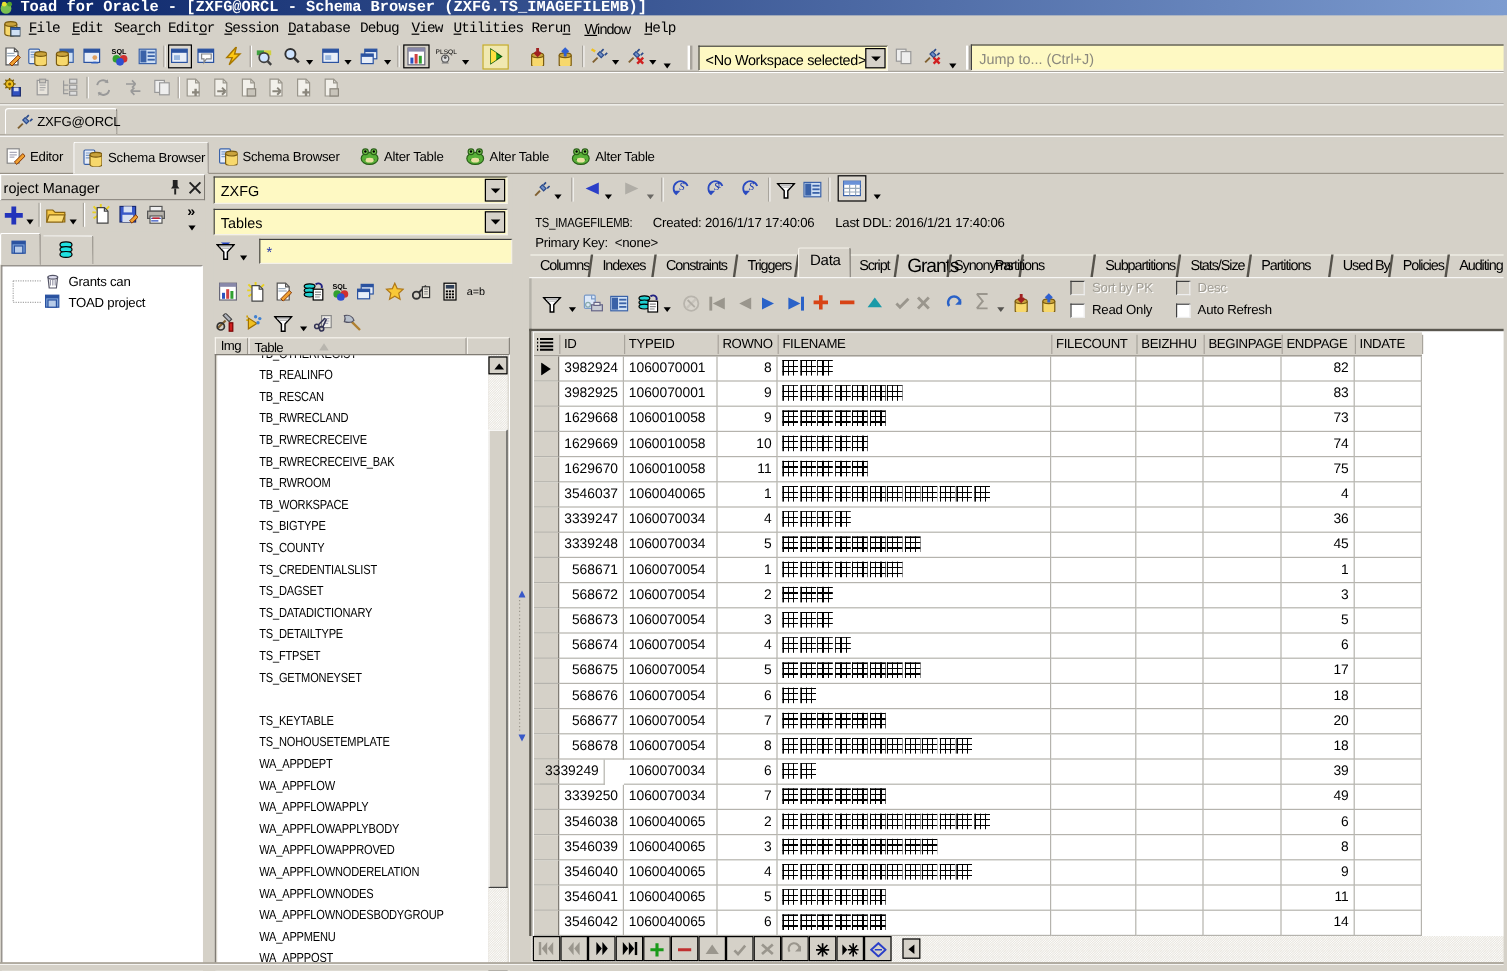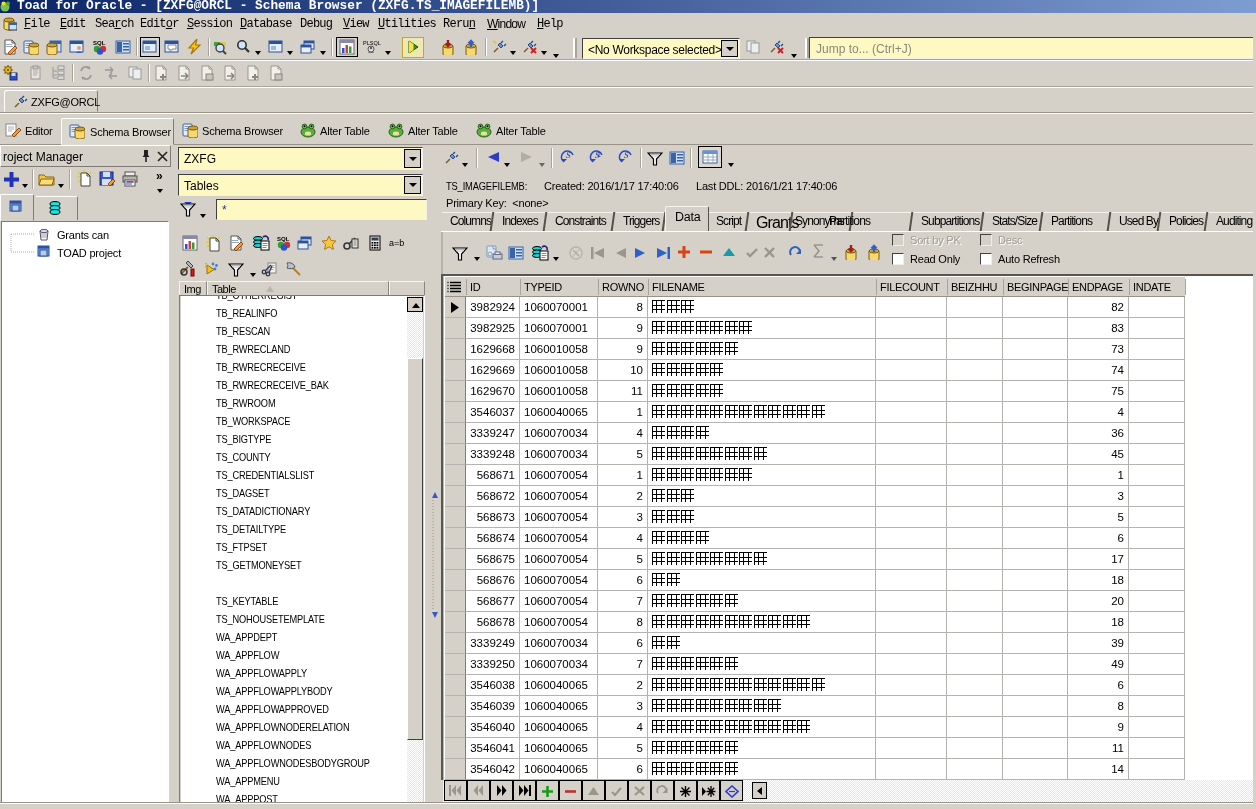--- a/index.html
+++ b/index.html
@@ -1027,21 +1027,21 @@
 <div class="a cell gl num" style="left:598px;top:612px;width:50px;height:21px">8</div>
 <div class="a cell gl" style="left:648px;top:612px;width:228px;height:21px">
     <span style="position:absolute;left:4px;top:3px"><i class="cj"></i><i class="cj"></i><i class="cj"></i><i class="cj"></i><i class="cj"></i><i class="cj"></i><i class="cj"></i><i class="cj"></i><i class="cj"></i><i class="cj"></i><i class="cj"></i></span>
   </div>
 <div class="a cell gl txtl" style="left:876px;top:612px;width:71px;height:21px"></div>
 <div class="a cell gl txtl" style="left:947px;top:612px;width:56px;height:21px"></div>
 <div class="a cell gl txtl" style="left:1003px;top:612px;width:65px;height:21px"></div>
 <div class="a cell gl num" style="left:1068px;top:612px;width:61px;height:21px">18</div>
 <div class="a cell gl txtl" style="left:1129px;top:612px;width:56px;height:21px"></div>
 <div class="a" style="left:445px;top:633px;width:21px;height:21px;background:#d5d1c8;border-right:1px solid #807c75;border-bottom:1px solid #b5b3ad"></div>
-<div class="a cell gl num" style="left:466px;top:633px;width:54px;height:21px">3339249</div>
+<div class="a cell gl num" style="left:450px;top:633px;width:54px;height:21px">3339249</div>
 <div class="a cell gl txtl" style="left:520px;top:633px;width:78px;height:21px">1060070034</div>
 <div class="a cell gl num" style="left:598px;top:633px;width:50px;height:21px">6</div>
 <div class="a cell gl" style="left:648px;top:633px;width:228px;height:21px">
     <span style="position:absolute;left:4px;top:3px"><i class="cj"></i><i class="cj"></i></span>
   </div>
 <div class="a cell gl txtl" style="left:876px;top:633px;width:71px;height:21px"></div>
 <div class="a cell gl txtl" style="left:947px;top:633px;width:56px;height:21px"></div>
 <div class="a cell gl txtl" style="left:1003px;top:633px;width:65px;height:21px"></div>
 <div class="a cell gl num" style="left:1068px;top:633px;width:61px;height:21px">39</div>
 <div class="a cell gl txtl" style="left:1129px;top:633px;width:56px;height:21px"></div>

